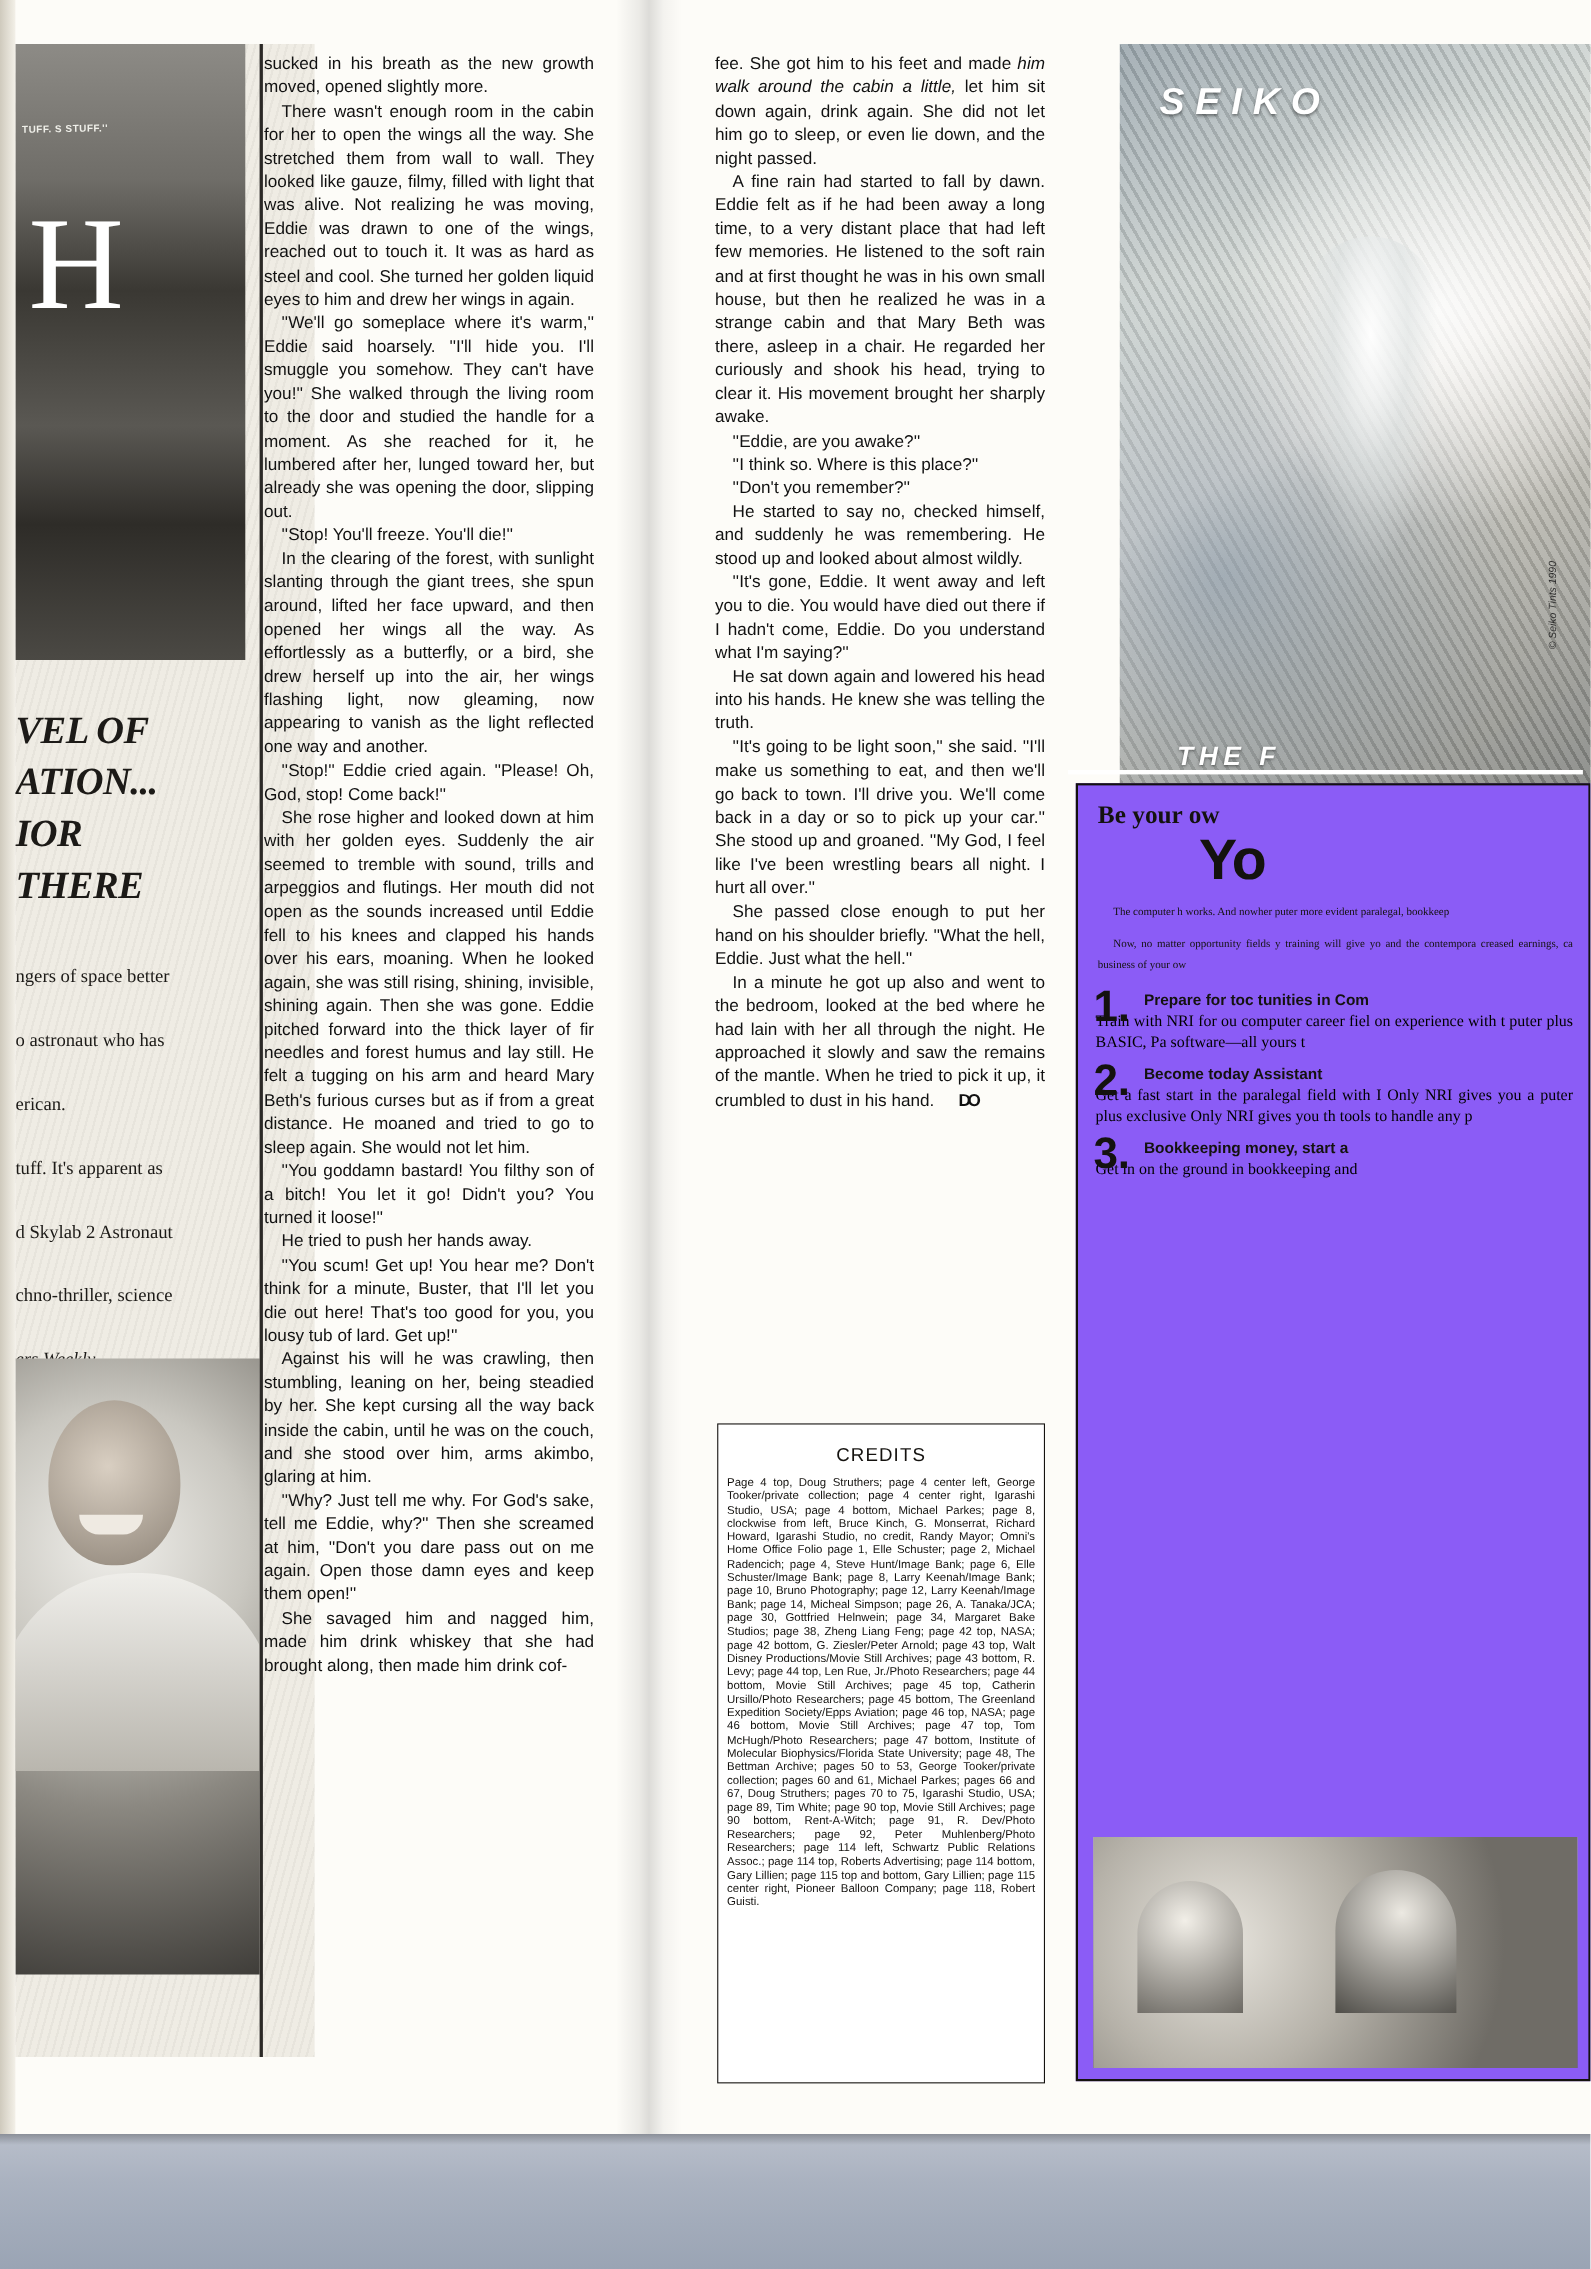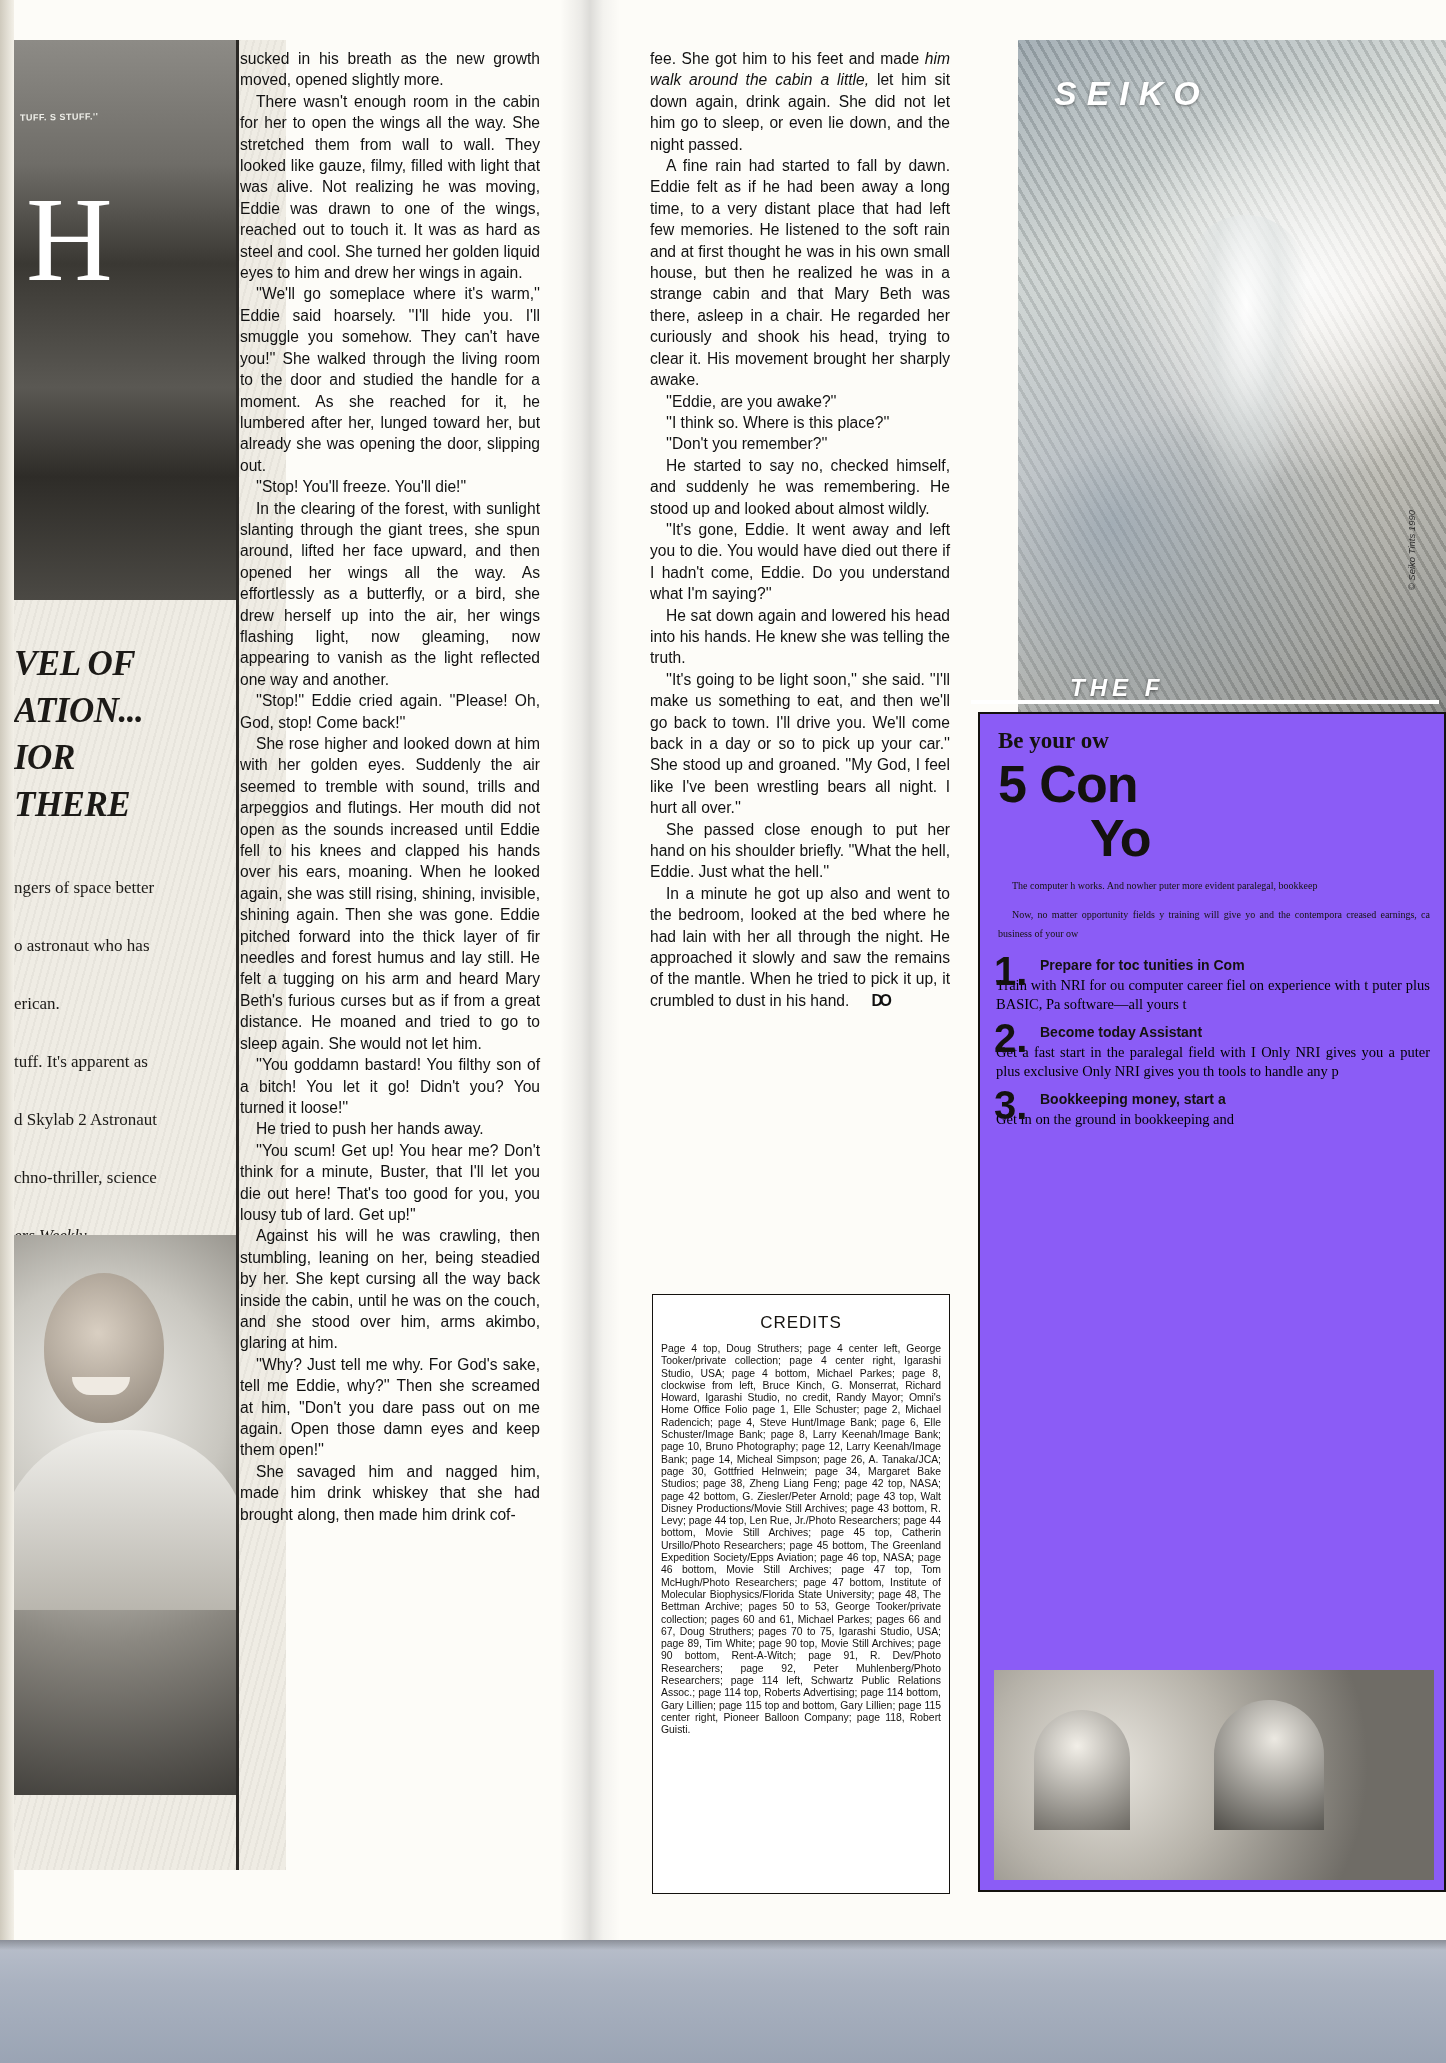--- a/index.html
+++ b/index.html
@@ -52,21 +52,21 @@
     position: absolute;
     left: 14px; top: 40px;
     width: 272px; height: 1830px;
     overflow: hidden;
     background:
       repeating-linear-gradient(105deg, rgba(0,0,0,0.035) 0px, rgba(0,0,0,0.035) 2px, rgba(0,0,0,0) 2px, rgba(0,0,0,0) 7px),
       #efece4;
   }
   #left-photo-block {
     position: absolute;
-    left: 0; top: 0; width: 225px; height: 560px;
+    left: 0; top: 0; width: 209px; height: 560px;
     background: linear-gradient(to bottom,#8d8b86 0%, #6f6d68 22%, #3a3833 40%, #5a5853 62%, #2e2c28 78%, #4b4944 100%);
     overflow: hidden;
   }
   #left-photo-block .tuftxt {
     position: absolute;
     left: 6px; top: 72px;
     color: #efefe9;
     font-size: 9px;
     font-weight: bold;
     letter-spacing: .5px;
@@ -403,21 +403,20 @@
     <div class="brand">SEIKO</div>
     <div class="figure"></div>
     <div class="copyline">© Seiko Tints 1990</div>
     <div class="cap">THE F</div>
   </div>
 
   <div id="ad-gap-rule"></div>
 
   <div id="right-ad">
     <div class="ad-head">Be your ow</div>
-    <div class="ad-big">5 Con</div>
     <div class="ad-big2">Yo</div>
     <div class="ad-body">
       <p>The computer h works. And nowher puter more evident paralegal, bookkeep</p>
       <p>Now, no matter opportunity fields y training will give yo and the contempora creased earnings, ca business of your ow</p>
     </div>
 
     <div class="ad-item">
       <span class="ad-num">1.</span>
       <h3>Prepare for toc tunities in Com</h3>
       <p>Train with NRI for ou computer career fiel on experience with t puter plus BASIC, Pa software—all yours t</p>

